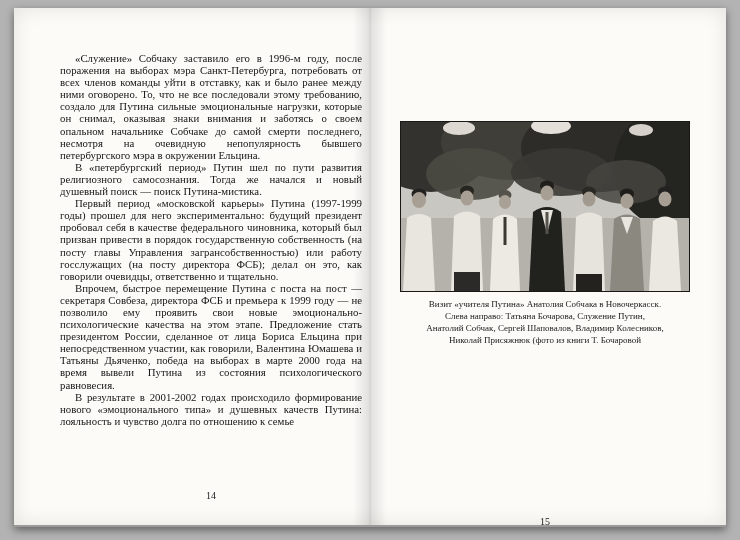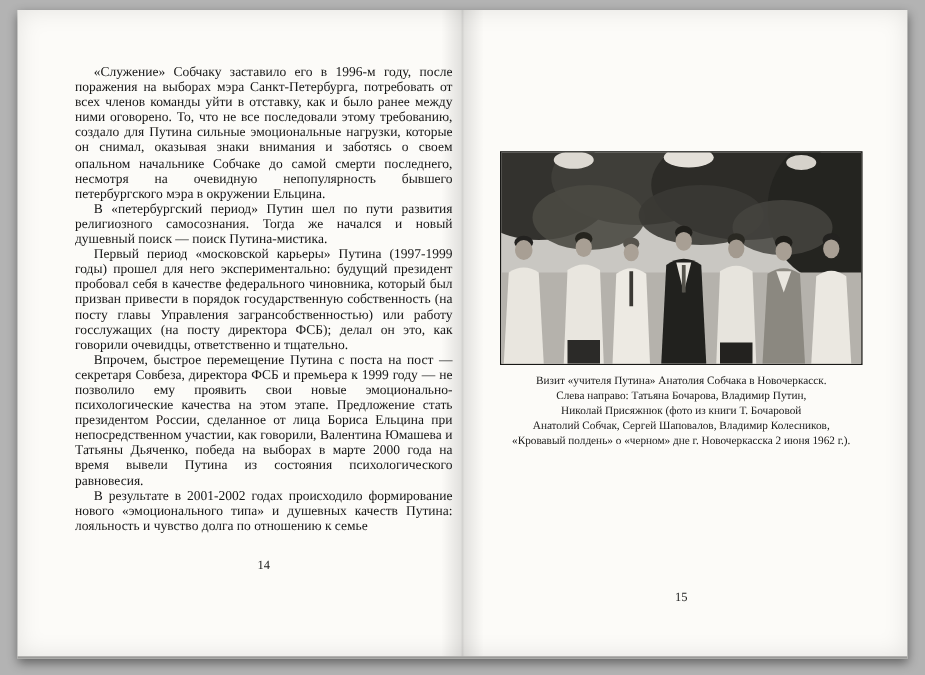--- a/index.html
+++ b/index.html
@@ -58,26 +58,26 @@
   .b { font-weight: normal; }
   .page-num {
     position: absolute;
     font-size: 10px;
     color: #1c1c1c;
     text-align: center;
   }
   .page-num.left {
     left: 46px;
     width: 302px;
-    top: 439px;
+    top: 482px;
   }
   .page-num.right {
     left: 30px;
     width: 290px;
-    top: 465px;
+    top: 508px;
   }
   figure.photo-figure {
     position: absolute;
     left: 30px;
     top: 113px;
     width: 290px;
     margin: 0;
   }
   .photo {
     width: 288px;
@@ -160,24 +160,23 @@
             <path d="M209,169 L213,97 Q226,88 239,97 L243,169 Z" fill="#8b8880"></path>
             <polygon points="220,95 226,112 232,95" fill="#e9e6df"></polygon>
 
             <ellipse cx="264" cy="70" rx="7" ry="5.5" fill="#232220"></ellipse>
             <ellipse cx="264" cy="77" rx="6.5" ry="7.5" fill="#a89f94"></ellipse>
             <path d="M248,169 L252,99 Q264,90 276,99 L280,169 Z" fill="#ebe8e1"></path>
           </svg>
         </div>
         <figcaption>
           <div>Визит «учителя Путина» Анатолия Собчака в Новочеркасск.</div>
-          <div>Слева направо: Татьяна Бочарова, Владимир Путин,</div>
+          <div>Слева направо: Татьяна Бочарова, Служение Путин,</div>
+          <div>Анатолий Собчак, Сергей Шаповалов, Владимир Колесников,</div>
           <div>Николай Присяжнюк (фото из книги Т. Бочаровой</div>
-          <div>Анатолий Собчак, Сергей Шаповалов, Владимир Колесников,</div>
-          <div>«Кровавый полдень» о «черном» дне г. Новочеркасска 2 июня 1962 г.).</div>
         </figcaption>
       </figure>
       <div class="page-num right">15</div>
     </div>
 
     <div class="spine"></div>
   </div>
 </div>
 
 </body></html>

